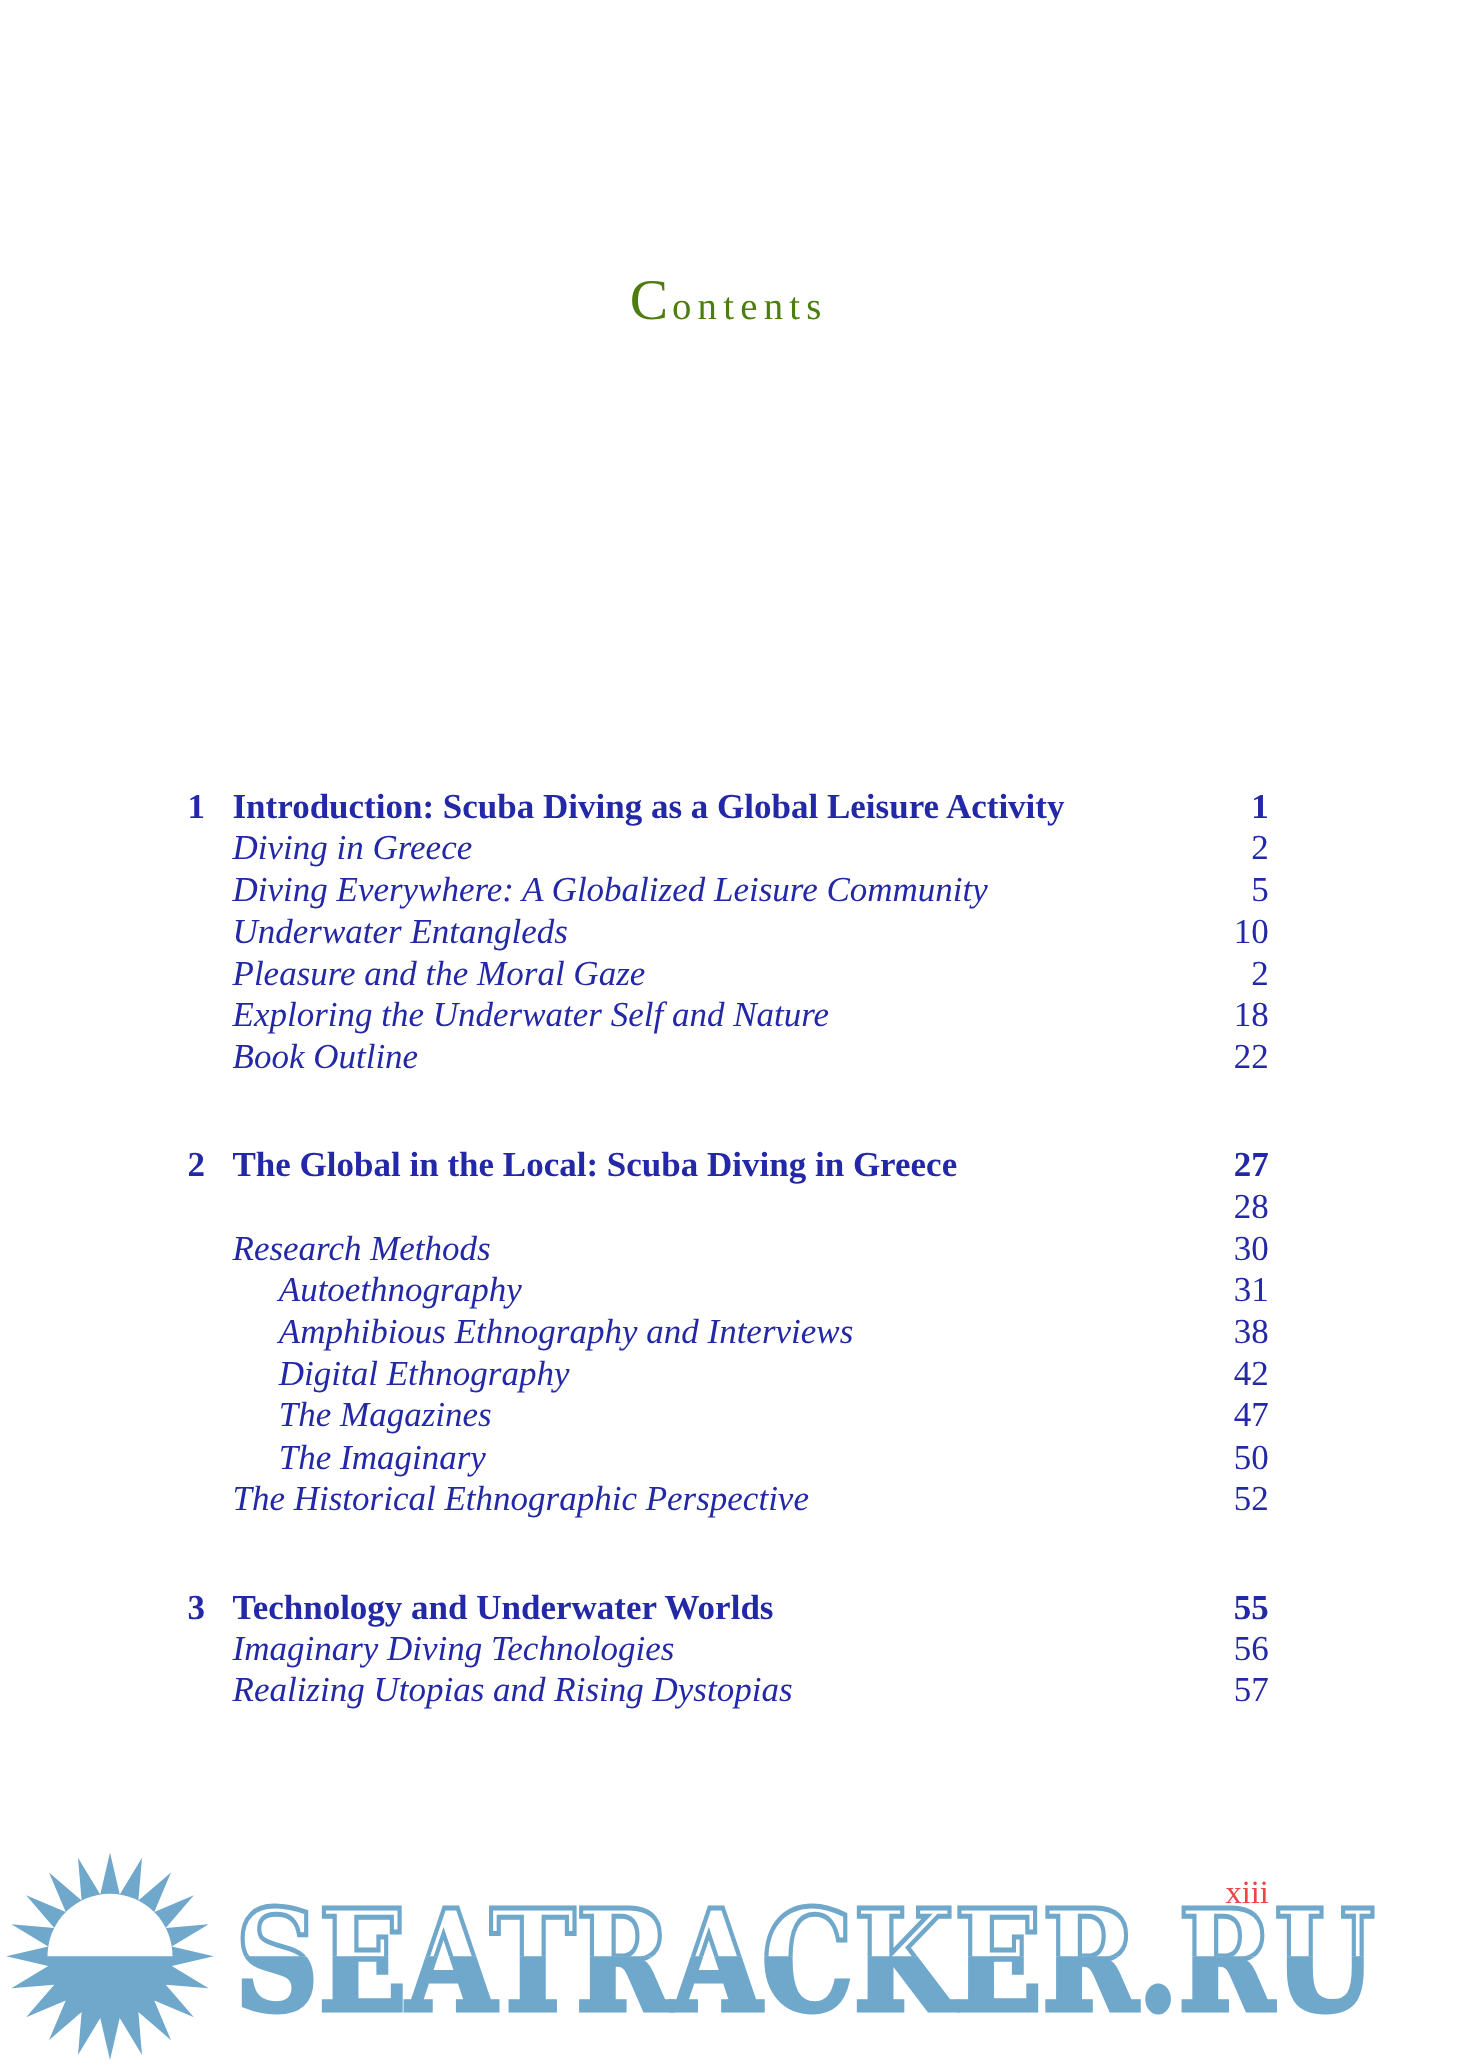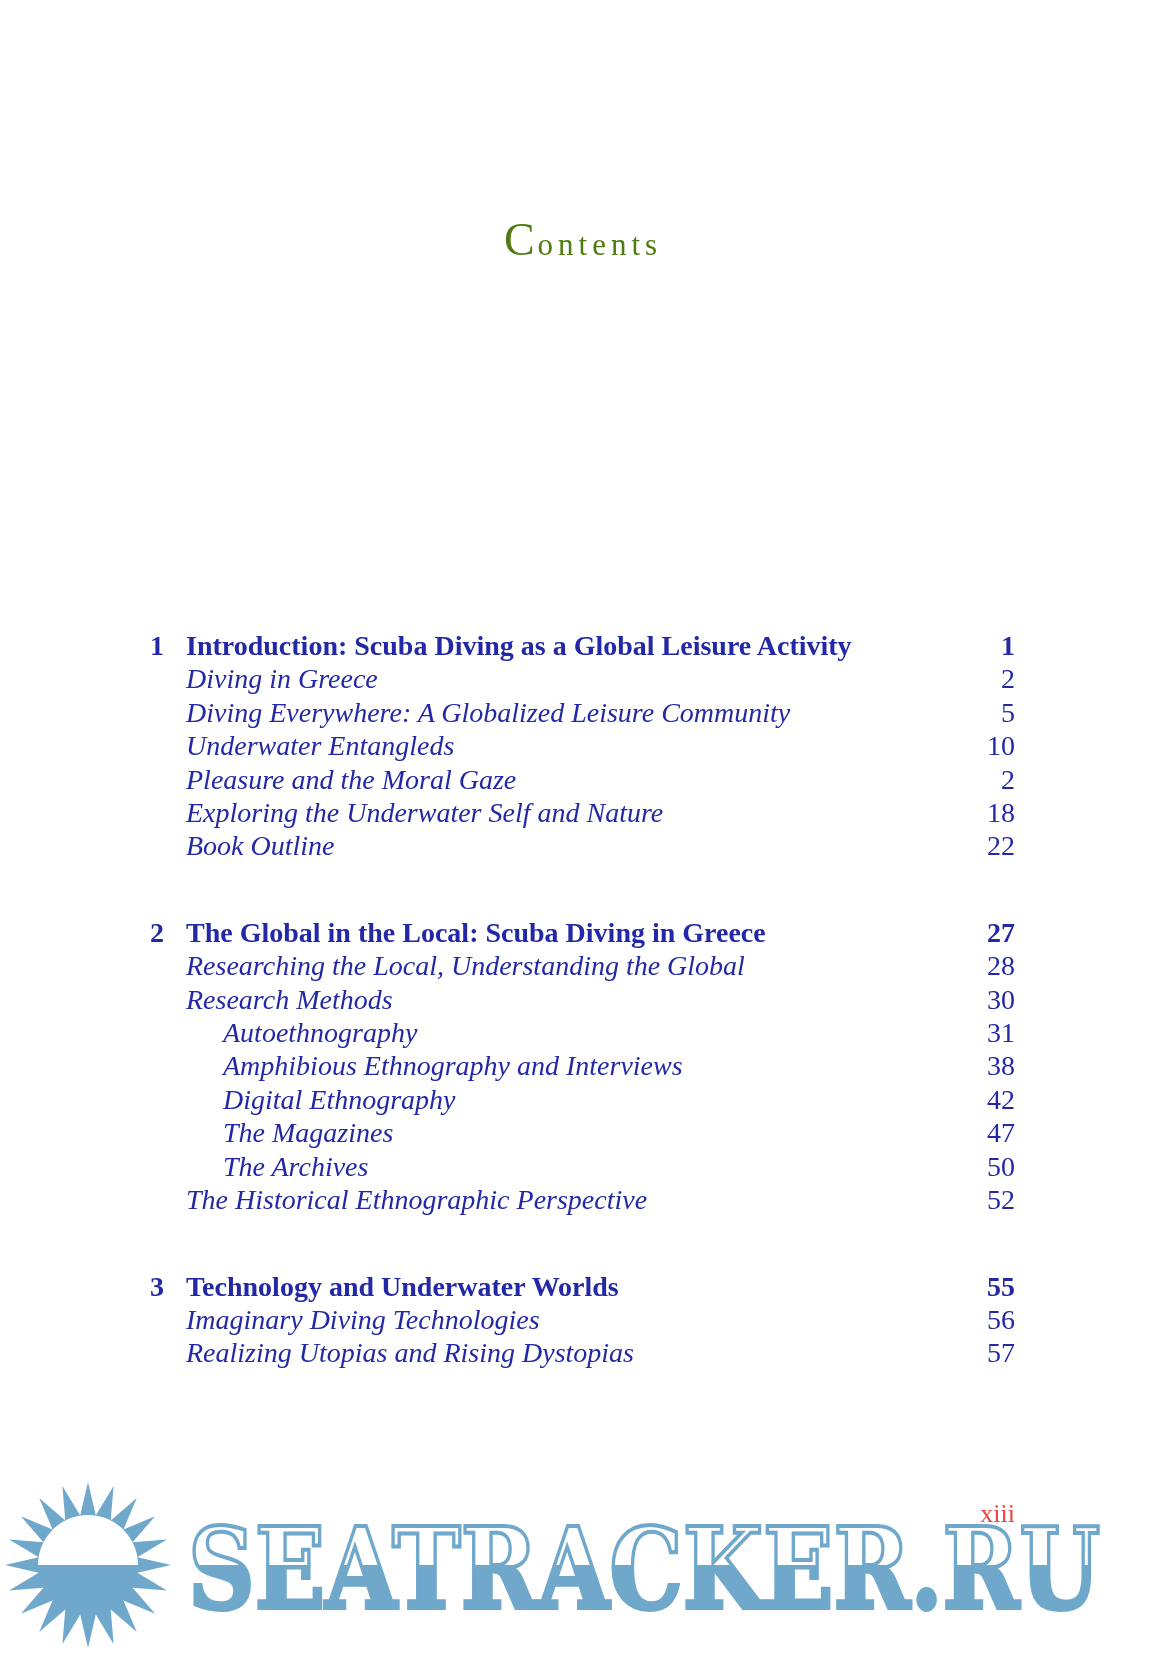--- a/index.html
+++ b/index.html
@@ -103,21 +103,20 @@
         <span class="text">Book Outline</span>
         <span class="pg">22</span>
       </div>
       <div class="row chapter">
         <span class="num">2</span>
         <span class="text">The Global in the Local: Scuba Diving in Greece</span>
         <span class="pg">27</span>
       </div>
       <div class="row entry l1">
         <span class="num"></span>
-        <span class="text">Researching the Local, Understanding the Global</span>
         <span class="pg">28</span>
       </div>
       <div class="row entry l1">
         <span class="num"></span>
         <span class="text">Research Methods</span>
         <span class="pg">30</span>
       </div>
       <div class="row entry l2">
         <span class="num"></span>
         <span class="text">Autoethnography</span>
@@ -133,21 +132,21 @@
         <span class="text">Digital Ethnography</span>
         <span class="pg">42</span>
       </div>
       <div class="row entry l2">
         <span class="num"></span>
         <span class="text">The Magazines</span>
         <span class="pg">47</span>
       </div>
       <div class="row entry l2">
         <span class="num"></span>
-        <span class="text">The Archives</span>
+        <span class="text">The Imaginary</span>
         <span class="pg">50</span>
       </div>
       <div class="row entry l1">
         <span class="num"></span>
         <span class="text">The Historical Ethnographic Perspective</span>
         <span class="pg">52</span>
       </div>
       <div class="row chapter">
         <span class="num">3</span>
         <span class="text">Technology and Underwater Worlds</span>

